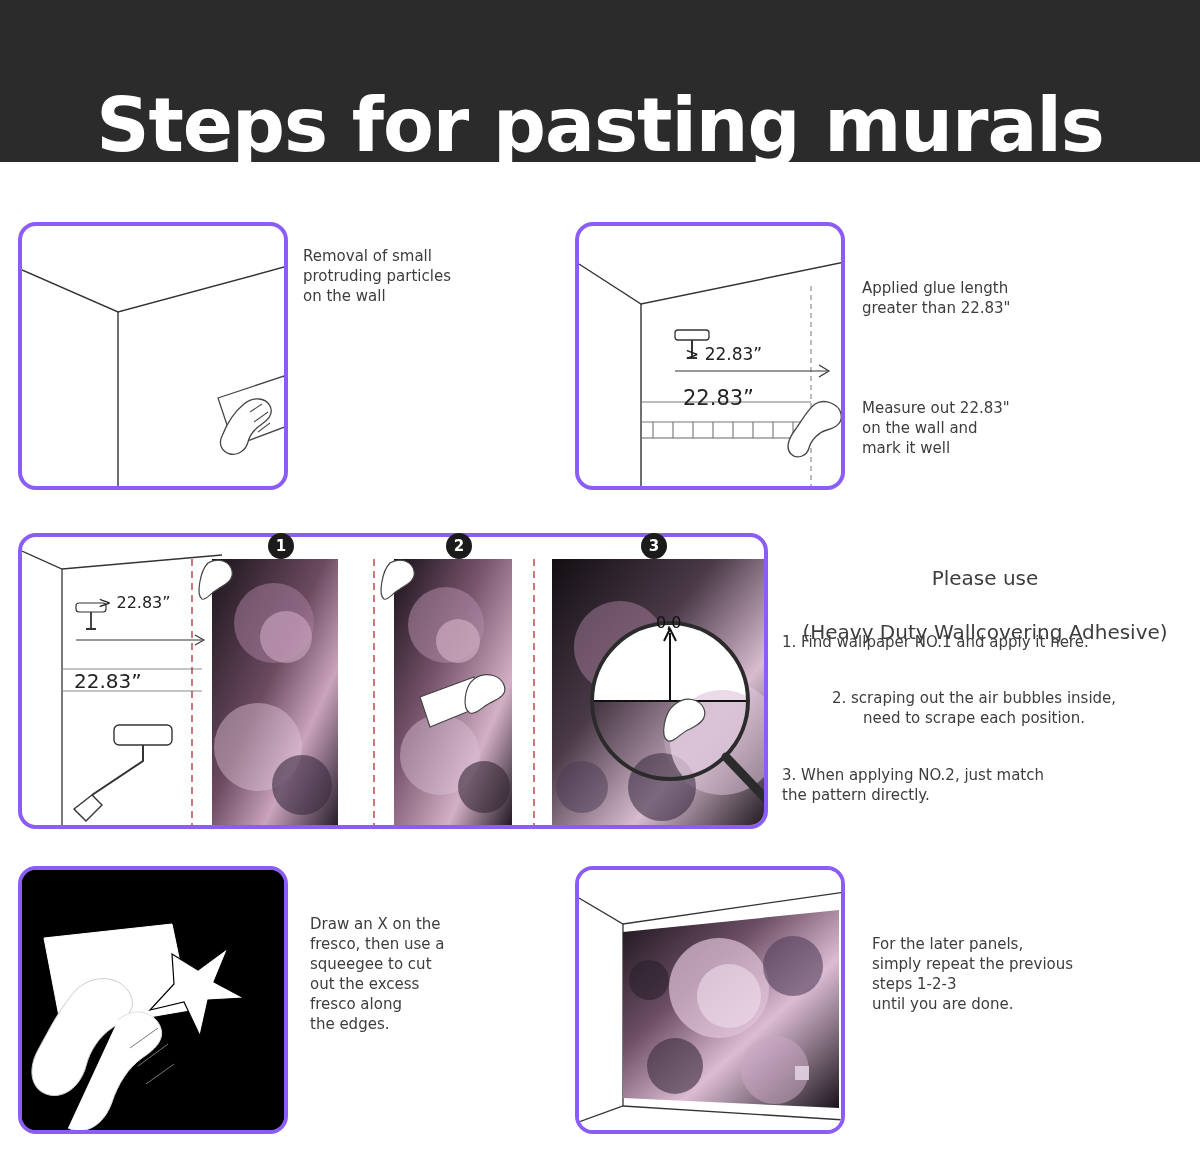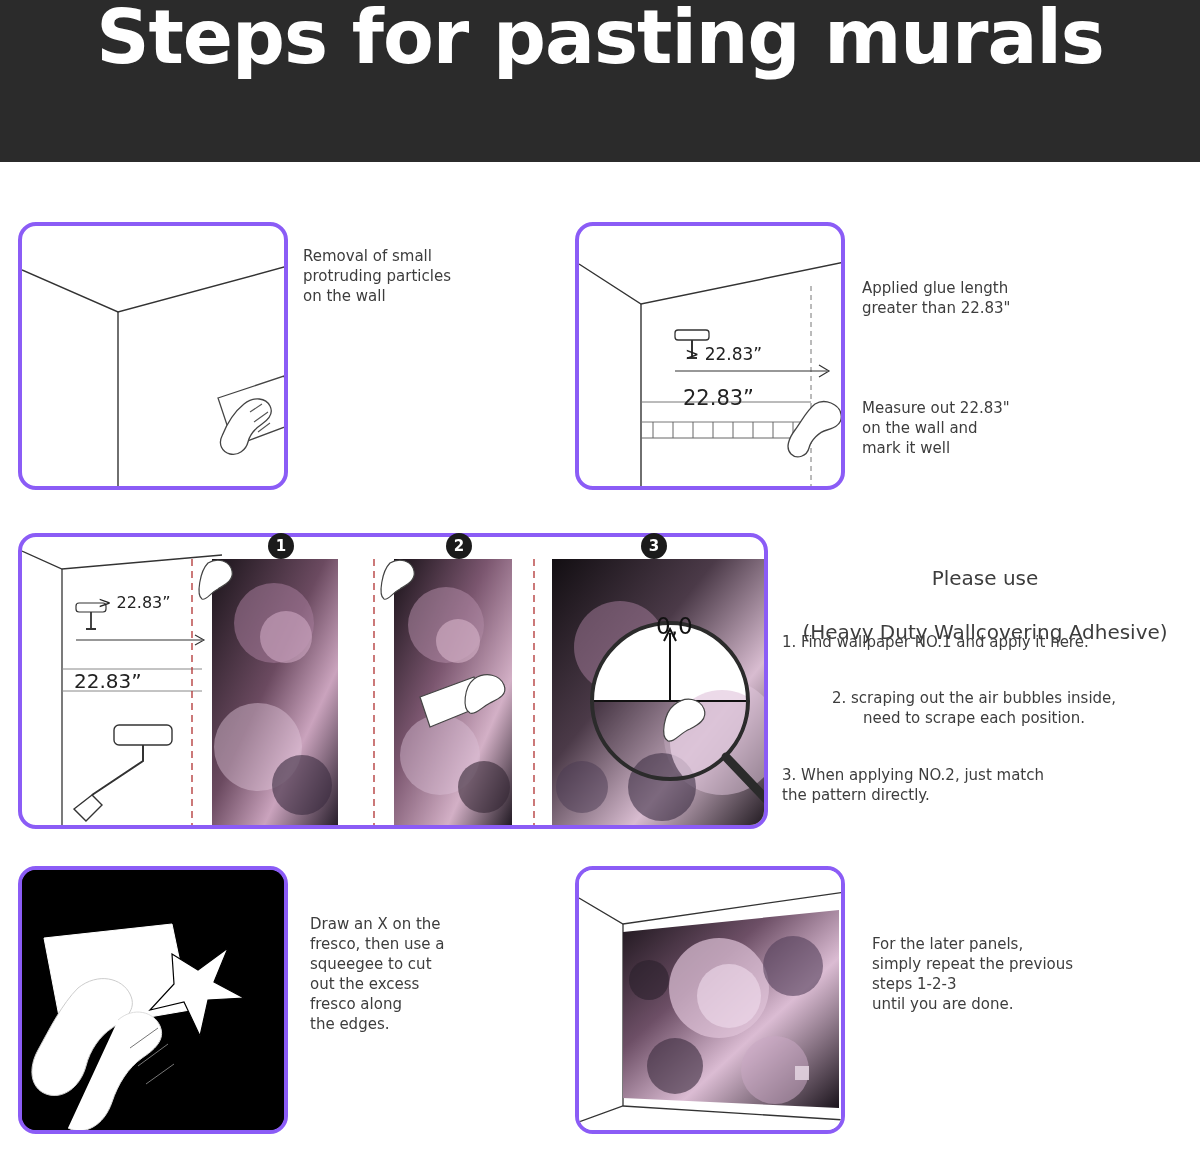--- a/index.html
+++ b/index.html
@@ -15,21 +15,21 @@
     overflow: hidden;
     position: relative;
   }
 
   
   .header {
     width: 1200px;
     height: 162px;
     background: #2b2b2b;
     display: flex;
-    align-items: flex-start;
+    align-items: flex-end;
     justify-content: center;
     box-sizing: border-box;
   }
   .header-title {
     color: #ffffff;
     font-size: 74px;
     font-weight: bold;
     letter-spacing: -1px;
     font-family: "DejaVu Sans", sans-serif;
     line-height: 1;
@@ -247,21 +247,21 @@
       <path d="M642 104 L648 92 L654 104" fill="none" stroke="#111" stroke-width="2"></path>
 
       <path d="M652 168 c12 -10 26 -6 30 4 c4 10 -6 16 -14 20 c-10 4 -16 14 -22 12 c-8 -4 -4 -28 6 -36 Z" fill="#fff" stroke="#444" stroke-width="1.2"></path>
     </g>
     <circle cx="648" cy="164" r="78" fill="none" stroke="#2b2b2b" stroke-width="4"></circle>
     <path d="M704 220 L744 262" stroke="#2b2b2b" stroke-width="9" stroke-linecap="round"></path>
   </svg>
 
   <div style="position:absolute; left:76px; top:56px; font-size:16px; color:#222;" class="mono-label">&gt; 22.83”</div>
   <div style="position:absolute; left:52px; top:132px; font-size:20px; color:#222;" class="mono-label">22.83”</div>
-  <div style="position:absolute; left:634px; top:76px; font-size:23px; color:#111;" class="mono-label">0,0</div>
+  <div style="position:absolute; left:634px; top:76px; font-size:16px; color:#111;" class="mono-label">0,0</div>
 </div>
 
 <div class="num-badge" id="badge1">1</div>
 <div class="num-badge" id="badge2">2</div>
 <div class="num-badge" id="badge3">3</div>
 
 <div class="caption" id="cap-pleaseuse">
   <div>Please use</div>
   <div>(Heavy Duty Wallcovering Adhesive)</div>
 </div>

